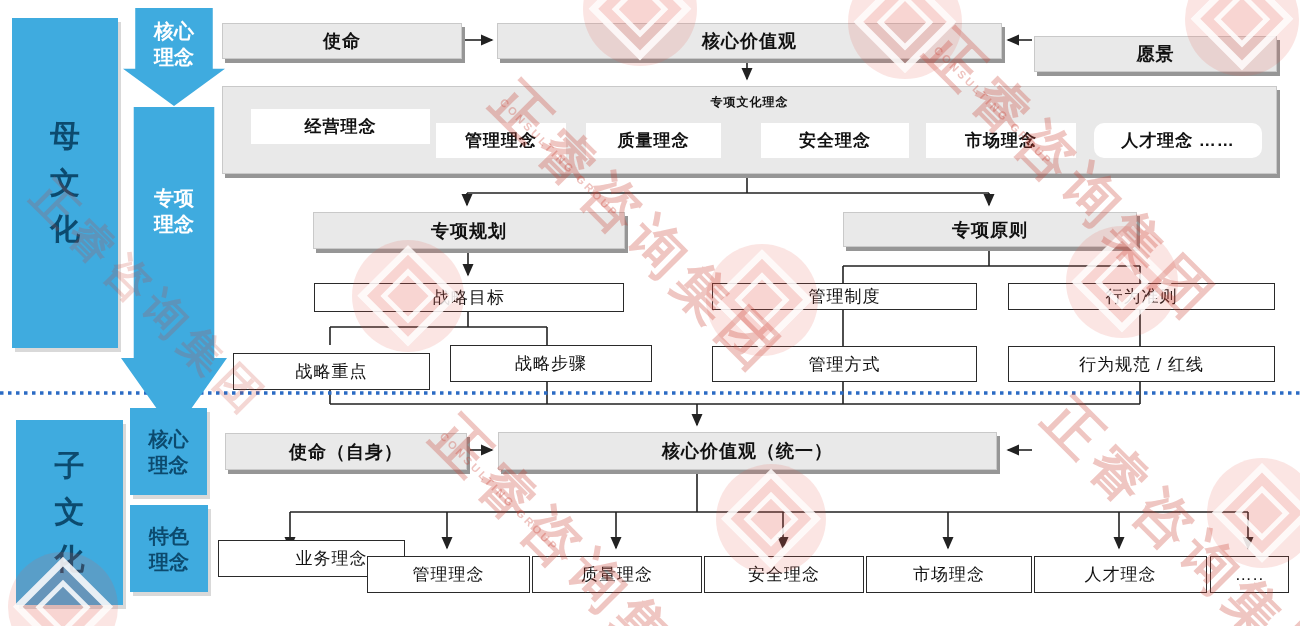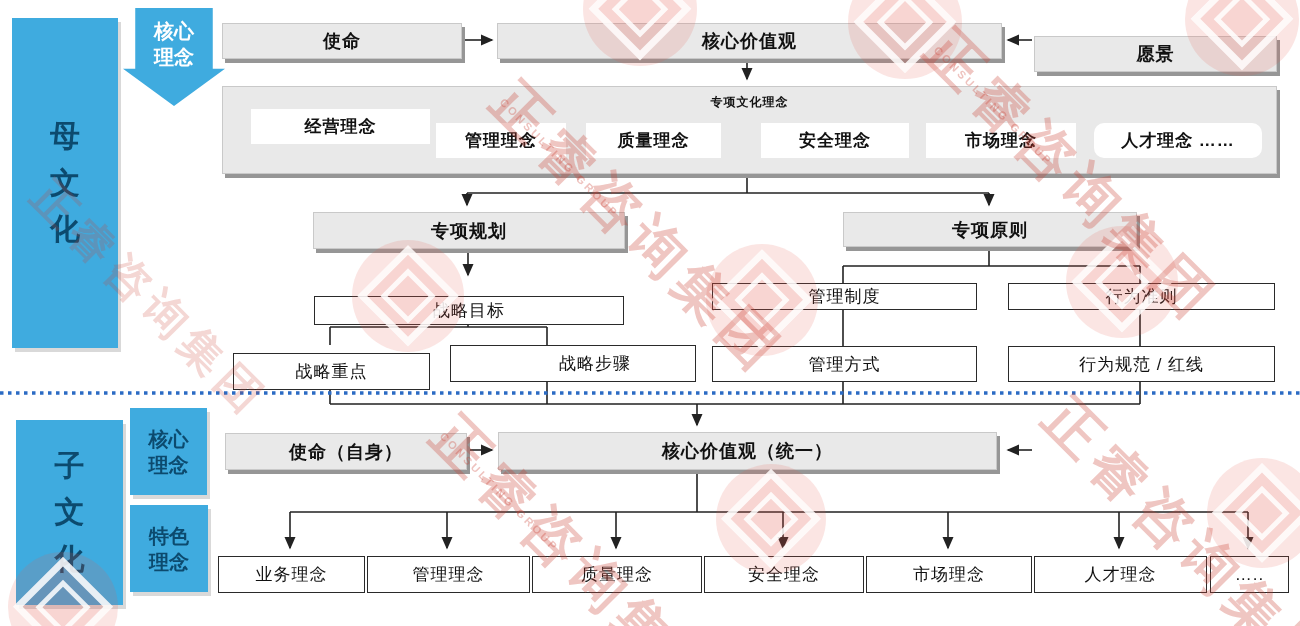--- a/index.html
+++ b/index.html
@@ -106,20 +106,24 @@
 
   <div class="blue vlabel" style="left:12px;top:18px;width:106px;height:330px;">
     <span>母文化</span>
   </div>
 
   <div class="arrowDown" style="left:123px;top:8px;width:102px;height:88px;padding-top:10px;
        clip-path:polygon(12% 0,88% 0,88% 62%,100% 62%,50% 100%,0 62%,12% 62%);">
     <span>核心理念</span>
   </div>
 
+  <div class="arrowDown" style="left:121px;top:107px;width:106px;height:248px;padding-top:78px;
+       clip-path:polygon(12% 0,88% 0,88% 77%,100% 77%,50% 100%,0 77%,12% 77%);">
+    <span>专项理念</span>
+  </div>
 
   <div class="box3d" style="left:222px;top:23px;width:238px;height:34px;">
     <span>使命</span>
   </div>
   <div class="box3d" style="left:497px;top:23px;width:503px;height:34px;">
     <span>核心价值观</span>
   </div>
   <div class="box3d" style="left:1034px;top:36px;width:241px;height:34px;">
     <span>愿景</span>
   </div>
@@ -130,27 +134,27 @@
     <div class="boxp" style="left:213px;top:36px;width:130px;height:35px;">管理理念</div>
     <div class="boxp" style="left:363px;top:36px;width:135px;height:35px;">质量理念</div>
     <div class="boxp" style="left:538px;top:36px;width:148px;height:35px;">安全理念</div>
     <div class="boxp" style="left:703px;top:36px;width:150px;height:35px;">市场理念</div>
     <div class="boxp" style="left:871px;top:36px;width:168px;height:35px;border-radius:10px;">人才理念  ……</div>
   </div>
 
   <div class="box3d" style="left:313px;top:212px;width:310px;height:35px;">
     <span>专项规划</span>
   </div>
-  <div class="boxw" style="left:314px;top:296px;width:308px;height:27px;text-align:center;">
+  <div class="boxw" style="left:314px;top:283px;width:308px;height:27px;text-align:center;">
     <span>战略目标</span>
   </div>
   <div class="boxw" style="left:233px;top:353px;width:195px;height:35px;">
     <span>战略重点</span>
   </div>
-  <div class="boxw" style="left:450px;top:345px;width:200px;height:35px;padding-left:44px;">
+  <div class="boxw" style="left:450px;top:345px;width:200px;height:35px;">
     <span>战略步骤</span>
   </div>
 
   <div class="box3d" style="left:843px;top:212px;width:292px;height:33px;">
     <span>专项原则</span>
   </div>
   <div class="boxw" style="left:712px;top:283px;width:263px;height:25px;">
     <span>管理制度</span>
   </div>
   <div class="boxw" style="left:1008px;top:283px;width:265px;height:25px;">
@@ -173,21 +177,21 @@
     <span>特色理念</span>
   </div>
 
   <div class="box3d" style="left:225px;top:433px;width:240px;height:35px;">
     <span>使命（自身）</span>
   </div>
   <div class="box3d" style="left:498px;top:432px;width:497px;height:36px;">
     <span>核心价值观（统一）</span>
   </div>
 
-  <div class="boxw" style="left:218px;top:556px;width:145px;height:35px;">业务理念</div>
+  <div class="boxw" style="left:218px;top:540px;width:145px;height:35px;padding-left:40px;">业务理念</div>
   <div class="boxw" style="left:367px;top:556px;width:161px;height:35px;">管理理念</div>
   <div class="boxw" style="left:532px;top:556px;width:168px;height:35px;">质量理念</div>
   <div class="boxw" style="left:704px;top:556px;width:158px;height:35px;">安全理念</div>
   <div class="boxw" style="left:866px;top:556px;width:164px;height:35px;">市场理念</div>
   <div class="boxw" style="left:1034px;top:556px;width:171px;height:35px;">人才理念</div>
   <div class="boxw" style="left:1210px;top:556px;width:77px;height:35px;">…..</div>
 
   <div class="wm" style="left:0;top:0;width:1300px;height:626px;">
     <div class="stamp" style="left:583px;top:-48px;width:114px;height:114px;">
         <div class="dia"></div>

